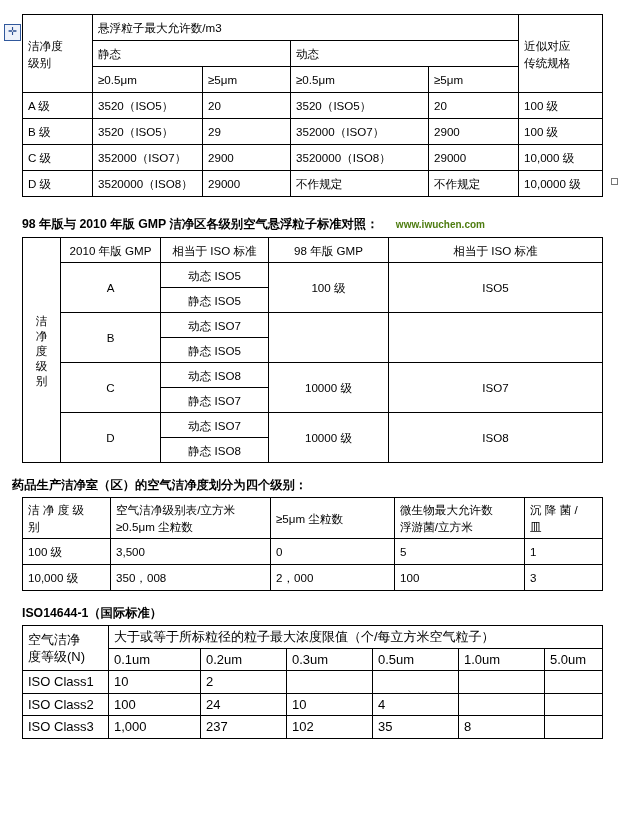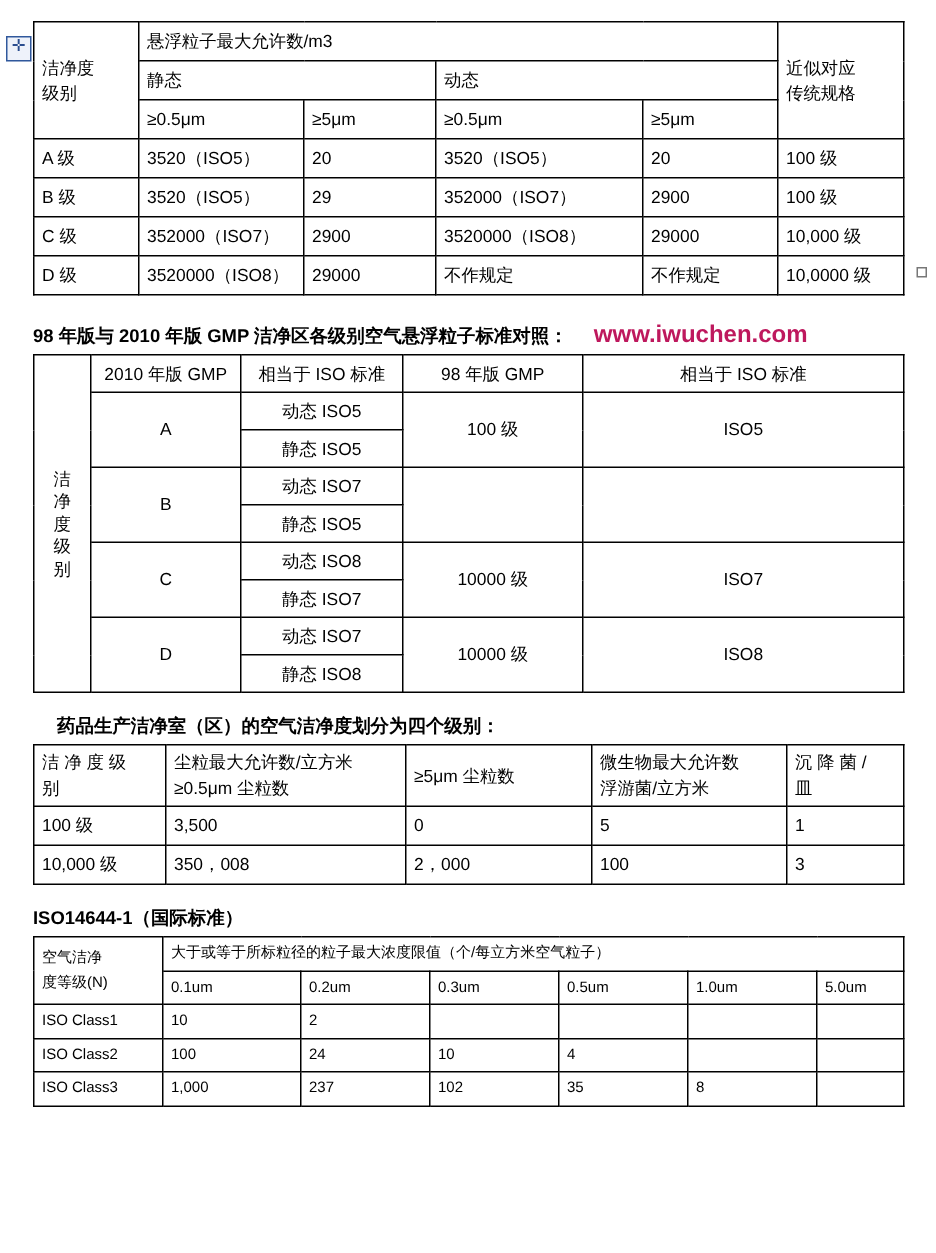--- a/index.html
+++ b/index.html
@@ -48,26 +48,26 @@
     width: 590px;
   }
   .sec-head {
     font-weight: bold;
     font-size: 12.3px;
     line-height: 18px;
     margin: 0 0 3px 22px;
   }
   .sec-head .url {
     font-weight: bold;
-    color: #be185d;
+    color: #4d7c0f;
     margin-left: 14px;
-    font-size: 16px;
+    font-size: 10px;
   }
   .sec-head-group {
-    margin: 0 0 2px 38px;
+    margin: 0 0 2px 12px;
   }
   .sec-head-group div {
     font-weight: bold;
     font-size: 12.3px;
     line-height: 19px;
   }
 
   .spacer-lg { height: 18px; }
   .spacer-md { height: 13px; }
   .spacer-sm { height: 8px; }
@@ -105,21 +105,21 @@
     letter-spacing: 0;
   }
   .stack span { display: block; }
 
   
   #t3 { width: 580px; }
   #t3 td { height: 19px; }
 
   
   #t4 { width: 580px; }
-  #t4 td { height: 17.5px; padding: 2px 5px; font-size: 10px; }
+  #t4 td { height: 17.5px; padding: 2px 5px; font-size: 13px; }
 
   .hdr-wrap { white-space: normal; line-height: 15px; }
   .tiny-sq {
     position: absolute;
     right: 6px;
     top: 172px;
     width: 5px;
     height: 5px;
     border: 1px solid #777;
   }
@@ -289,21 +289,21 @@
       <col style="width:130px">
         <col style="width:78px">
     </colgroup>
     <tbody>
       <tr>
         <td class="hdr-wrap">
           <div style="white-space:pre-line;line-height:17px">洁 净 度 级
 别</div>
         </td>
         <td class="hdr-wrap">
-          <div style="white-space:pre-line;line-height:17px">尘粒最大允许数/立方米
+          <div style="white-space:pre-line;line-height:17px">空气洁净级别表/立方米
 ≥0.5μm 尘粒数</div>
         </td>
         <td>≥5μm 尘粒数</td>
         <td class="hdr-wrap">
           <div style="white-space:pre-line;line-height:17px">微生物最大允许数
 浮游菌/立方米</div>
         </td>
         <td class="hdr-wrap">
           <div style="white-space:pre-line;line-height:17px">沉 降 菌 /
 皿</div>

